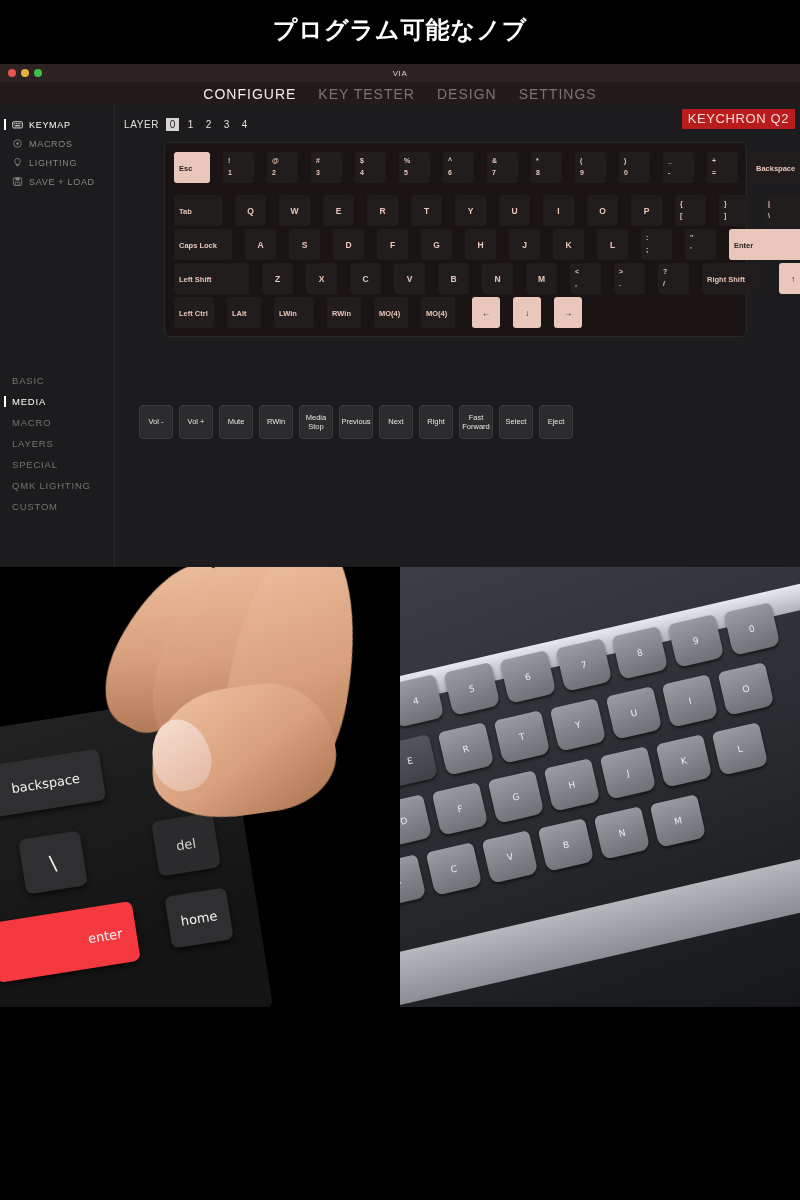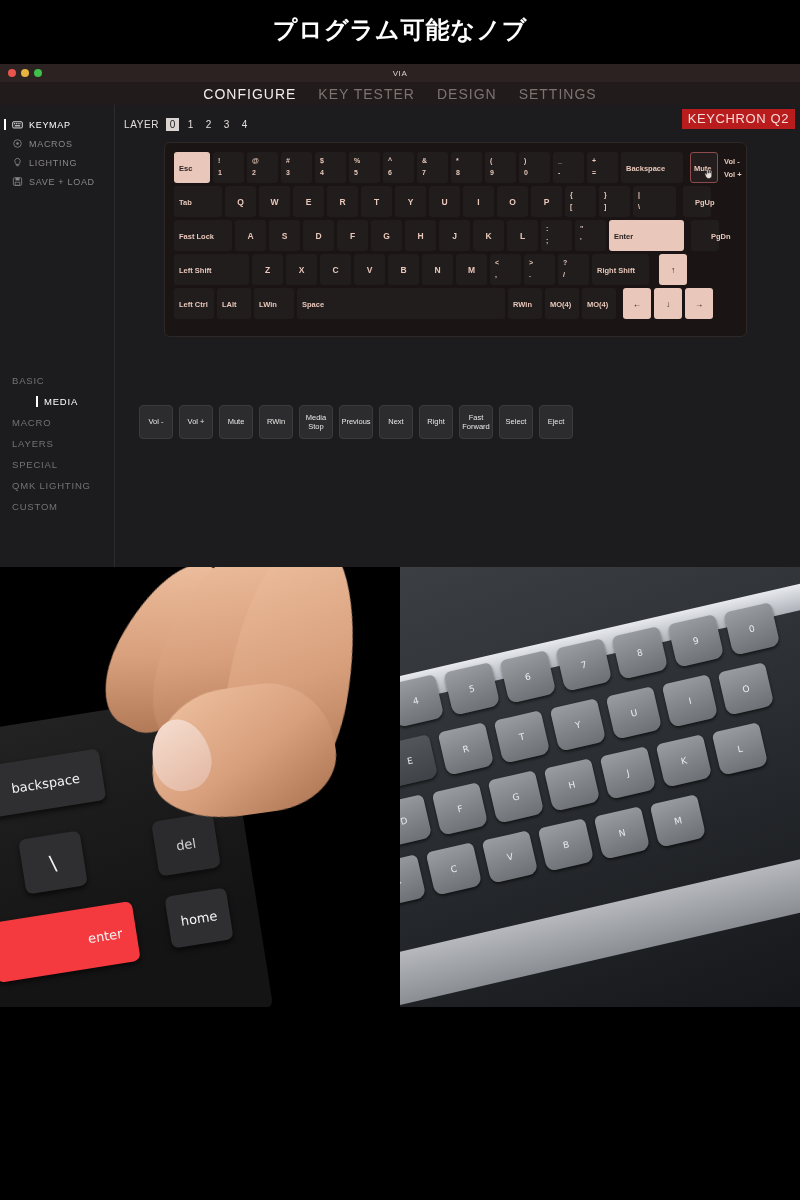--- a/index.html
+++ b/index.html
@@ -100,21 +100,21 @@
   .sicon { width: 11px; height: 11px; display: inline-flex; align-items: center; justify-content: center; }
   .sicon svg { width: 11px; height: 11px; display: block; }
   .side-group-2 { position: absolute; left: 0; right: 0; top: 265px; }
   .side-item2 {
     padding: 5px 0 5px 12px;
     font-size: 9.5px;
     letter-spacing: 0.8px;
     color: #757271;
     position: relative;
   }
-  .side-item2.active { color: #ffffff; margin-left: 32px; }
+  .side-item2.active { color: #ffffff; }
   .side-item2.active::before {
     content: "";
     position: absolute; left: 4px; top: 5px;
     width: 1.5px; height: 11px;
     background: #fff;
   }
 
   
   .main { flex: 1; position: relative; background: #1c1c1e; }
   .layerbar {
@@ -147,21 +147,21 @@
   .kb-case {
     position: absolute;
     left: 49px; top: 37px;
     width: 583px; height: 195px;
     background: #1a1514;
     border: 1px solid #2d2725;
     border-radius: 6px;
     padding: 9px 0 0 9px;
   }
   .kb-rows { position: relative; width: 100%; height: 100%; }
-  .krow { display: flex; gap: 3px; margin-bottom: 3px; }
+  .krow { display: flex; gap: 13px; margin-bottom: 3px; }
   .key {
     height: 31px;
     background: #211d1c;
     border-radius: 3px;
     position: relative;
     color: #e9c8bb;
     font-size: 7.5px;
     font-weight: 700;
     flex-shrink: 0;
   }
@@ -478,21 +478,21 @@
                 <span class="top">|</span>
                 <span class="bot">\</span>
               </div>
             <div class="key" style="width:28px;margin-left:4px">
                 <span class="lbl" style="left:12px">PgUp</span>
               </div>
           </div>
 
           <div class="krow">
             <div class="key" style="width:58px">
-                <span class="lbl">Fast Lock</span>
+                <span class="lbl">Caps Lock</span>
               </div>
             <div class="key center" style="width:31px">
                 <span class="lbl">A</span>
               </div>
             <div class="key center" style="width:31px">
                 <span class="lbl">S</span>
               </div>
             <div class="key center" style="width:31px">
                 <span class="lbl">D</span>
               </div>
@@ -577,23 +577,20 @@
 
           <div class="krow">
             <div class="key" style="width:40px">
                 <span class="lbl">Left Ctrl</span>
               </div>
             <div class="key" style="width:34px">
                 <span class="lbl">LAlt</span>
               </div>
             <div class="key" style="width:40px">
                 <span class="lbl">LWin</span>
-              </div>
-            <div class="key" style="width:208px">
-                <span class="lbl">Space</span>
               </div>
             <div class="key" style="width:34px">
                 <span class="lbl">RWin</span>
               </div>
             <div class="key" style="width:34px">
                 <span class="lbl">MO(4)</span>
               </div>
             <div class="key" style="width:34px">
                 <span class="lbl">MO(4)</span>
               </div>

